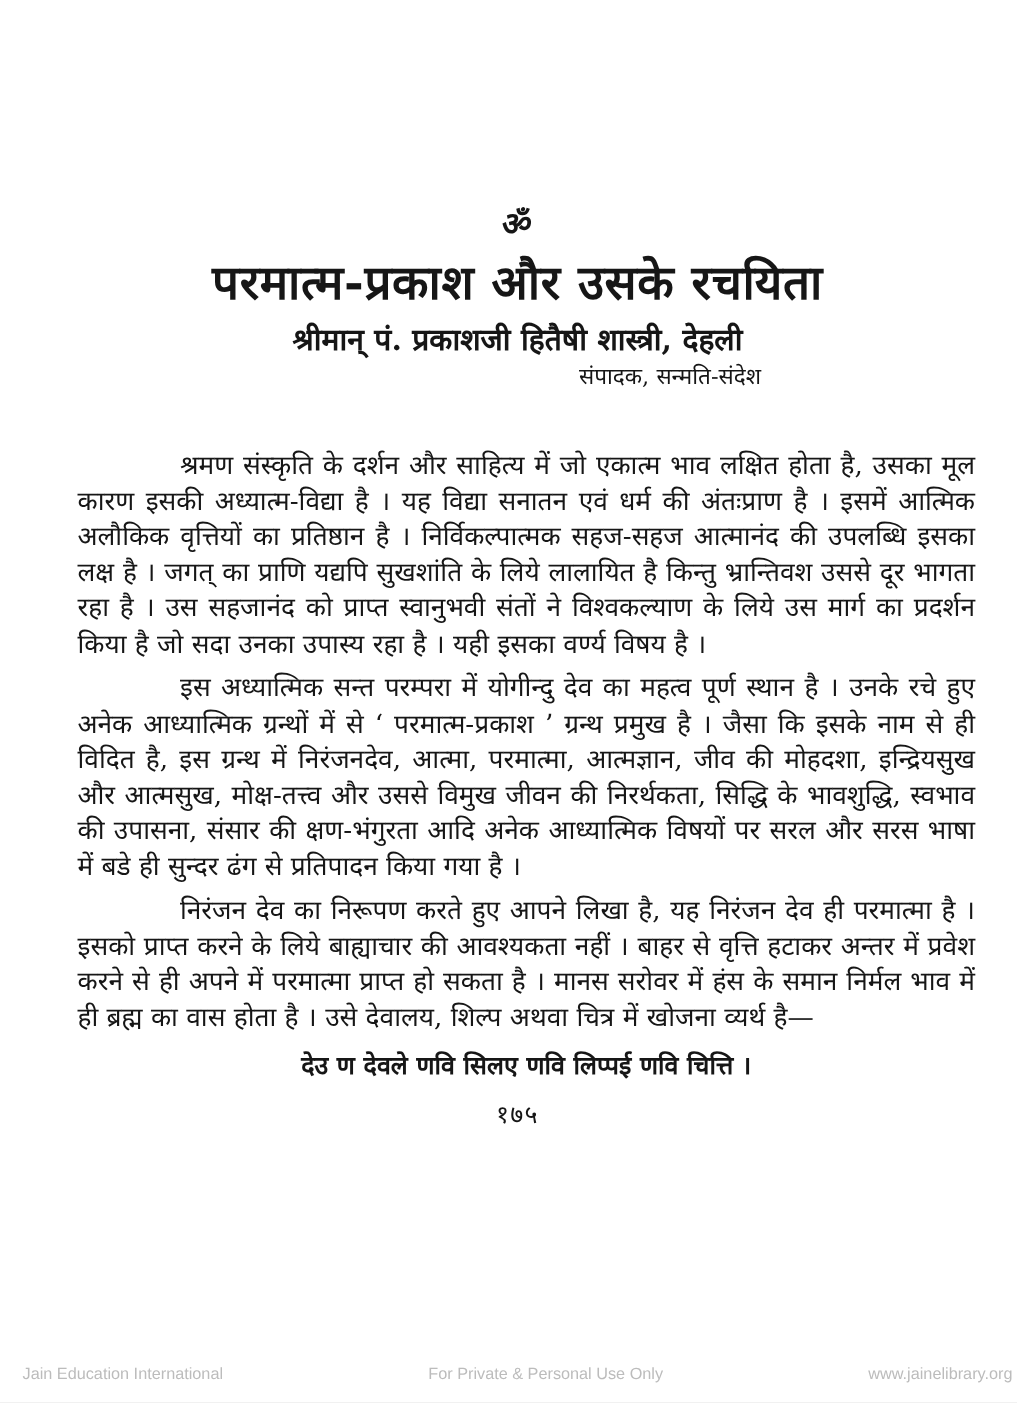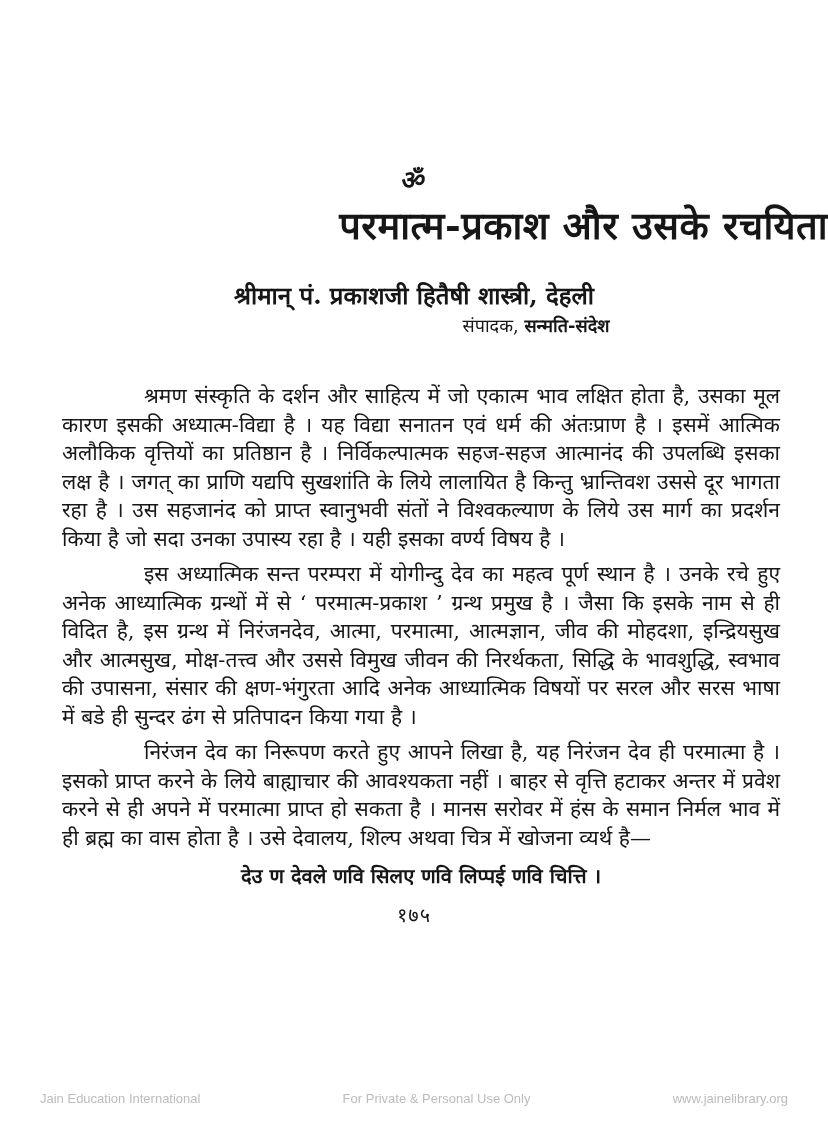--- a/index.html
+++ b/index.html
@@ -28,36 +28,35 @@
     line-height: 30px;
     letter-spacing: 1px;
     transform: skewX(-6deg);
   }
   .page-title {
     margin-top: 8px;
     font-size: 38px;
     font-weight: bold;
     line-height: 46px;
     letter-spacing: 0.5px;
-    text-align: right;
   }
   .author-line {
-    margin-top: 32px;
+    margin-top: 8px;
     font-size: 24px;
     font-weight: 600;
     line-height: 30px;
   }
   .editor-line {
     margin-top: 3px;
     font-size: 18px;
     line-height: 24px;
     transform: translateX(122px);
   }
   .editor-line .publication {
-    font-weight: bold;
+    font-weight: normal;
   }
   .body-text {
     margin: 44px 48px 0 62px;
     font-size: 21px;
     line-height: 28.5px;
     text-align: justify;
   }
   .body-text p {
     margin: 0 0 7px 0;
     text-indent: 82px;
@@ -77,21 +76,21 @@
     font-family: Liberation Mono, monospace;
   }
   .footer {
     position: absolute;
     left: 0;
     right: 0;
     bottom: 16px;
     display: flex;
     justify-content: space-between;
     align-items: center;
-    padding: 0 40px;
+    padding: 0 18px;
     font-family: "Liberation Sans", "DejaVu Sans", sans-serif;
     font-size: 13px;
     color: #bcbcbc;
     box-sizing: border-box;
   }
 </style>
 </head>
 <body>
 
 <div class="page">

